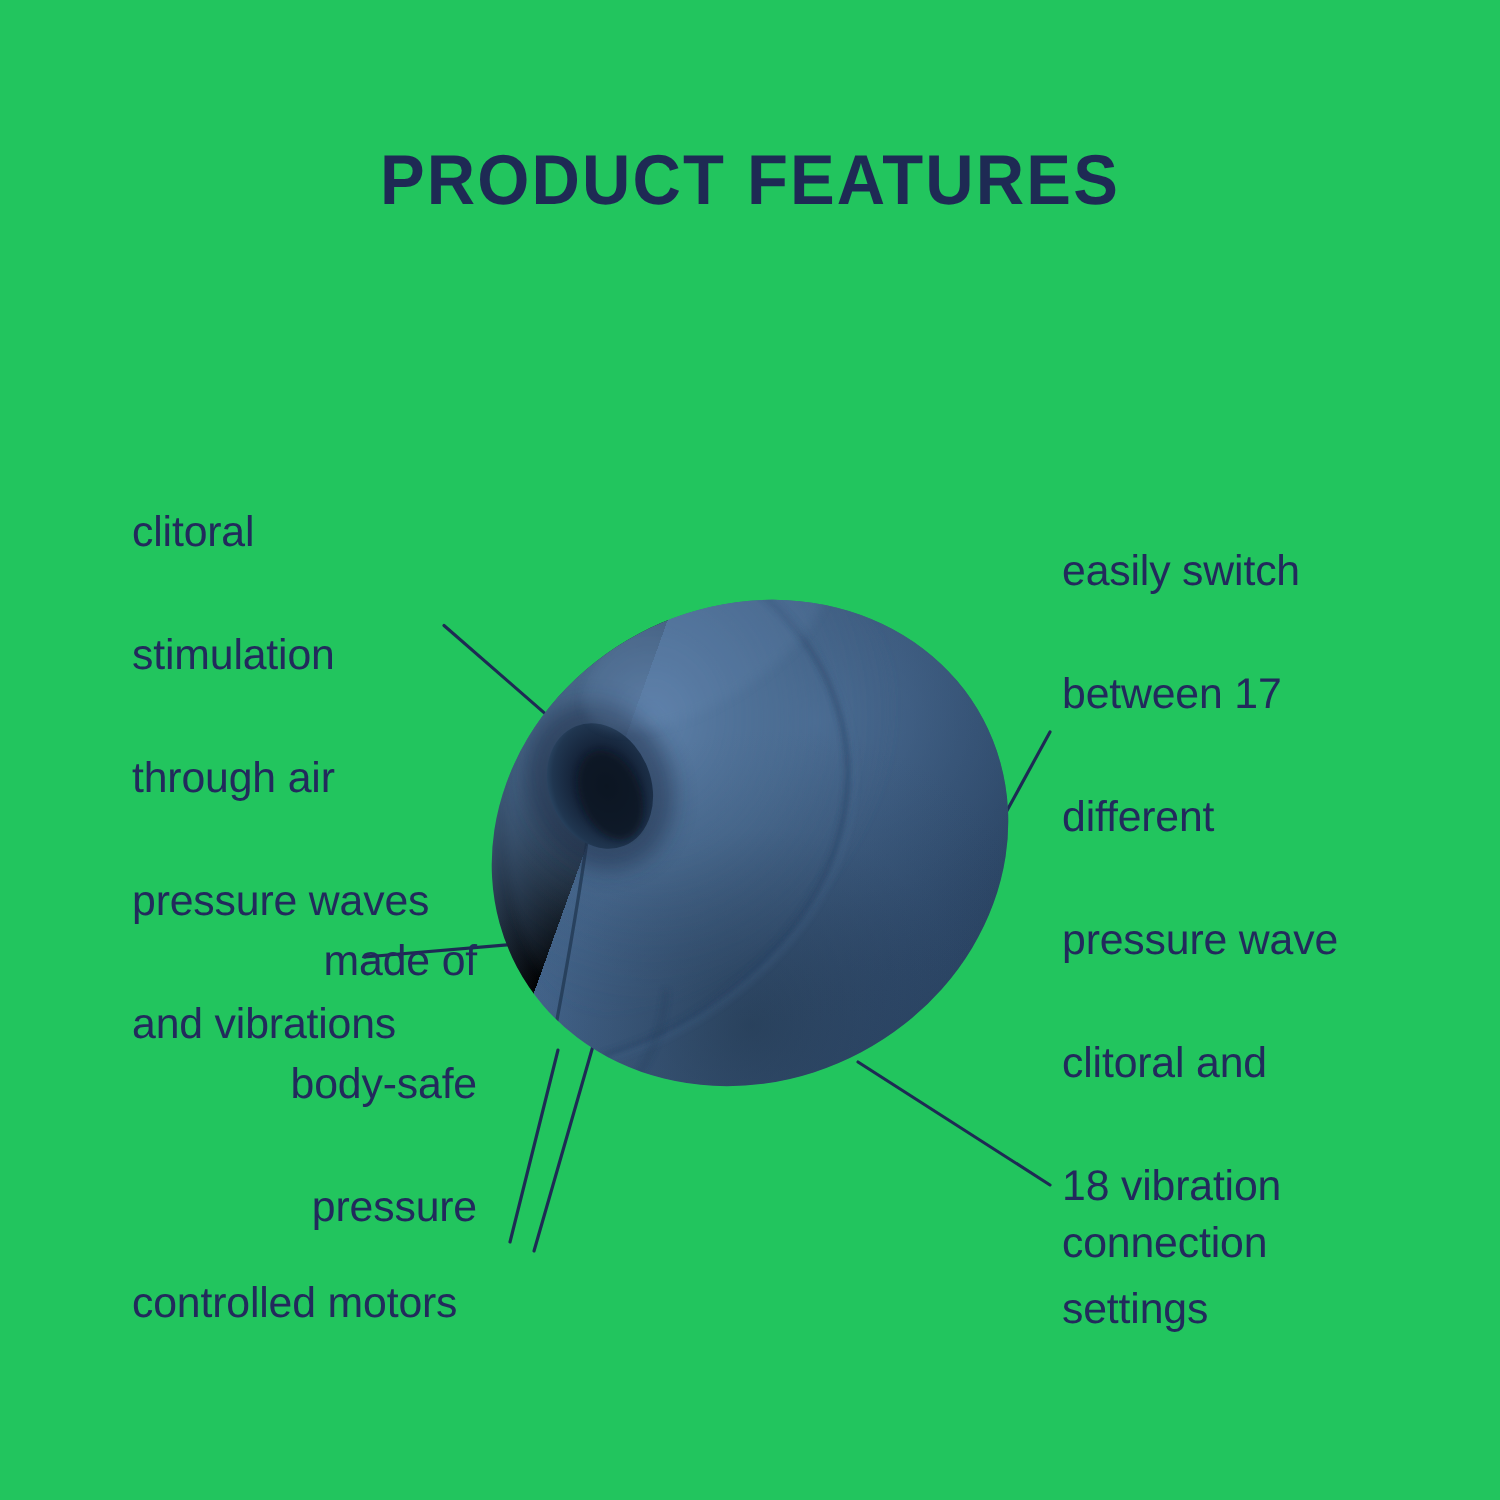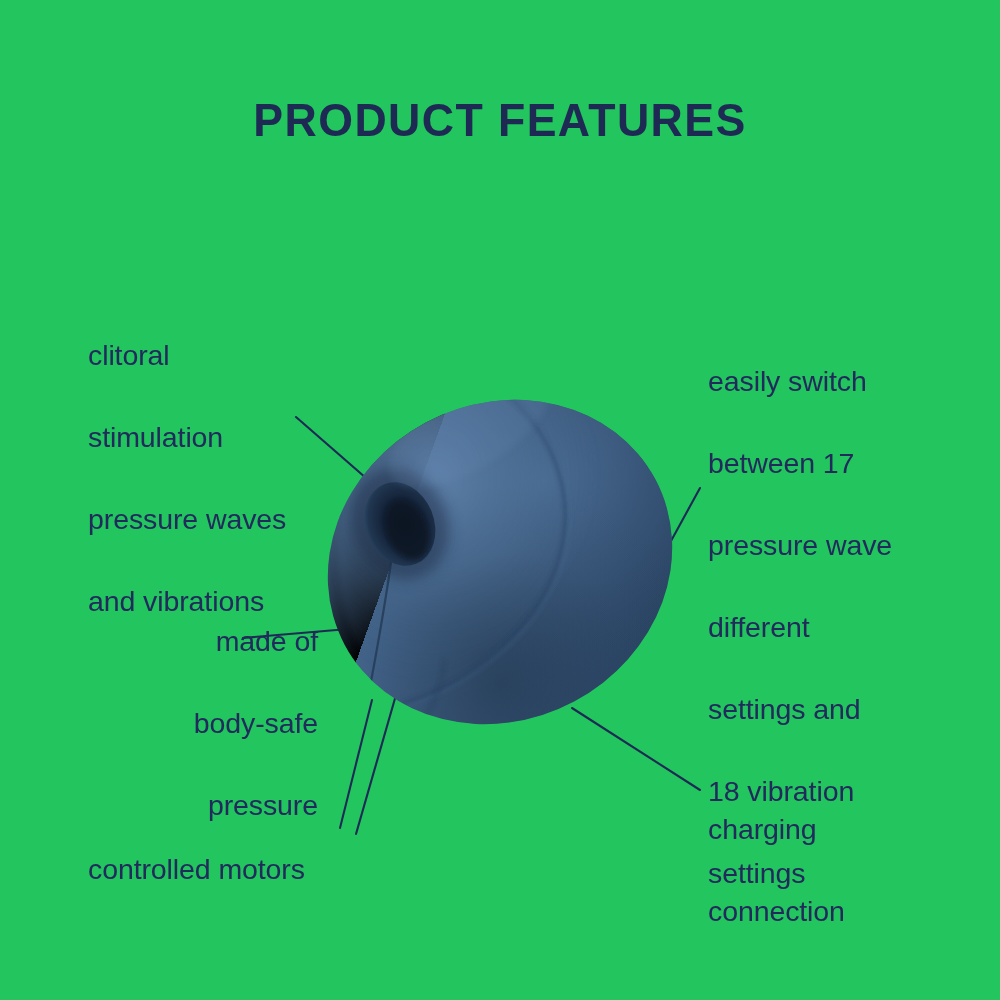--- a/index.html
+++ b/index.html
@@ -167,42 +167,42 @@
         <ellipse cx="407" cy="530" rx="20" ry="31" transform="rotate(-22 407 530)" fill="#0b1422" opacity="0.75" filter="url(#tinyBlur)"></ellipse>
 
         <ellipse cx="470" cy="428" rx="92" ry="40" transform="rotate(-32 470 428)" fill="#6b8db5" opacity="0.18" filter="url(#edgeBlur)"></ellipse>
       </g>
     </g>
   </svg>
 
   <div class="callout" id="callout-air">
     <span class="callout-line">clitoral</span>
     <span class="callout-line">stimulation</span>
+    <span class="callout-line">through air</span>
     <span class="callout-line">pressure waves</span>
     <span class="callout-line">and vibrations</span>
   </div>
 
   <div class="callout" id="callout-silicone">
     <span class="callout-line">made of</span>
     <span class="callout-line">body-safe</span>
     <span class="callout-line">pressure</span>
   </div>
 
   <div class="callout" id="callout-motors">
     <span class="callout-line">controlled motors</span>
   </div>
 
   <div class="callout" id="callout-settings">
     <span class="callout-line">easily switch</span>
     <span class="callout-line">between 17</span>
+    <span class="callout-line">different</span>
     <span class="callout-line">pressure wave</span>
-    <span class="callout-line">different</span>
-    <span class="callout-line">settings and</span>
+    <span class="callout-line">clitoral and</span>
     <span class="callout-line">18 vibration</span>
     <span class="callout-line">settings</span>
   </div>
 
   <div class="callout" id="callout-magnetic">
-    <span class="callout-line">charging</span>
     <span class="callout-line">connection</span>
   </div>
 
 </div>
 
 </body></html>

